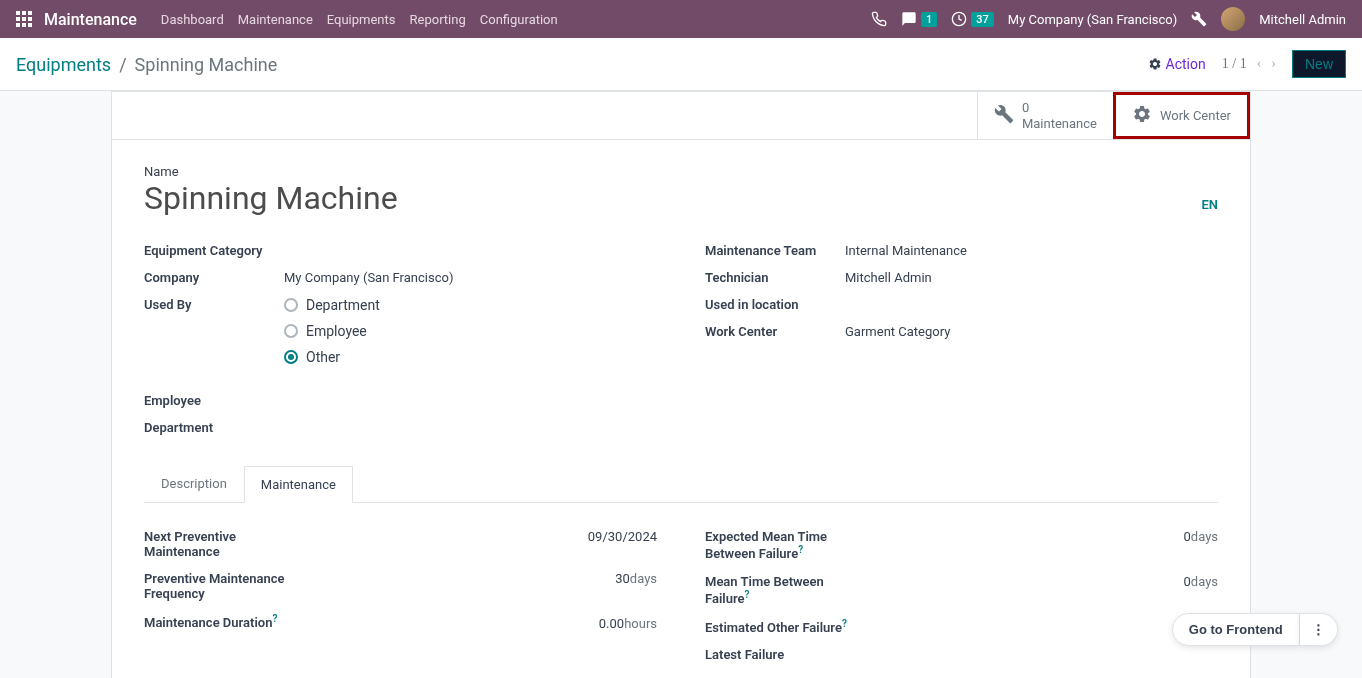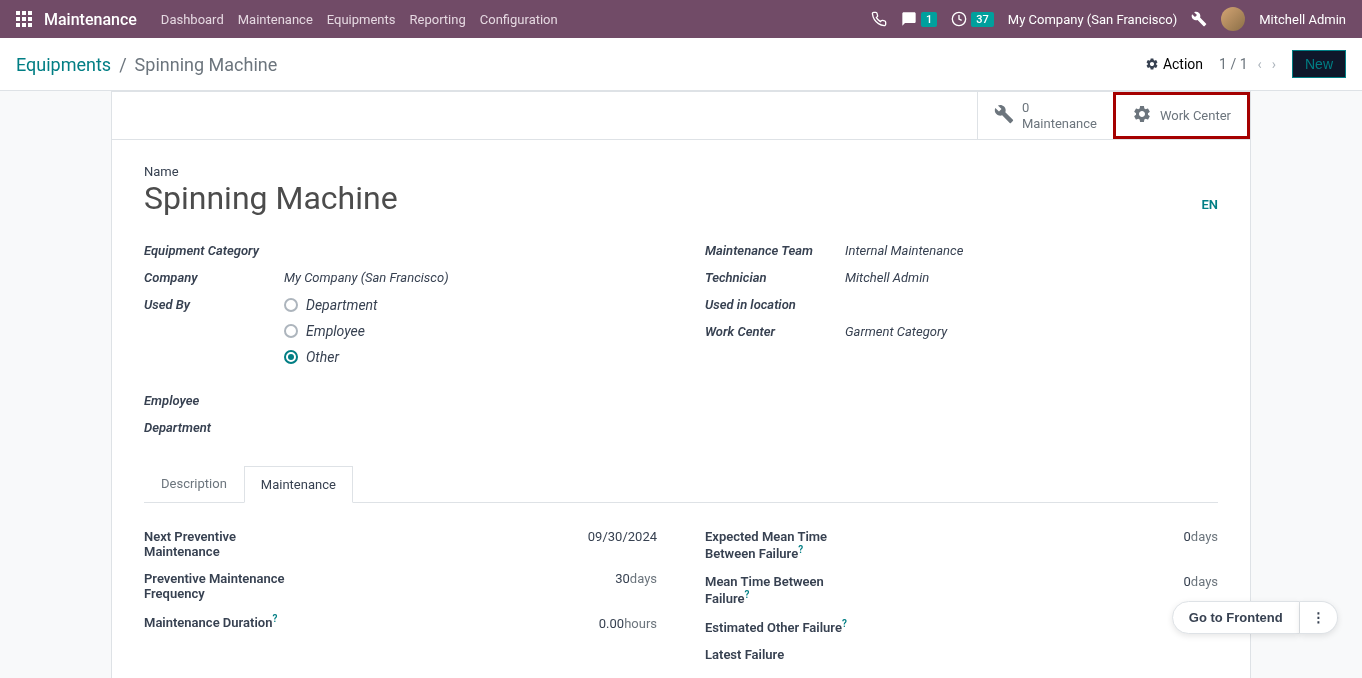--- a/index.html
+++ b/index.html
@@ -15,40 +15,40 @@
     .nav-icon { color: #fff; cursor: pointer; display: flex; align-items: center; gap: 4px; font-size: 13px; }
     .badge-green { background: #00a09d; color: #fff; padding: 1px 5px; font-size: 11px; border-radius: 2px; font-weight: 500; }
     .avatar { width: 24px; height: 24px; border-radius: 50%; background: linear-gradient(135deg, #d4a574, #8b6f47); }
     
     .subheader { background: #fff; border-bottom: 1px solid #dee2e6; padding: 12px 16px; display: flex; align-items: center; }
     .breadcrumb { font-size: 18px; display: flex; gap: 8px; align-items: center; }
     .breadcrumb a { color: #017e84; text-decoration: none; cursor: pointer; }
     .breadcrumb .sep { color: #6c757d; }
     .breadcrumb .current { color: #6c757d; }
     .sub-right { margin-left: auto; display: flex; align-items: center; gap: 16px; }
-    .action-btn { color: #000000; cursor: pointer; display: flex; align-items: center; gap: 4px; font-size: 14px; }
-    .pager { color: #6c757d; display: flex; align-items: flex-start; gap: 10px; }
+    .action-btn { color: #6d28d9; cursor: pointer; display: flex; align-items: center; gap: 4px; font-size: 14px; }
+    .pager { color: #6c757d; display: flex; align-items: flex-start; gap: 10px; font-family: Liberation Serif, serif; }
     .pager-arrow { color: #adb5bd; cursor: pointer; font-size: 14px; }
     .new-btn { border: 1px solid #017e84; color: #017e84; background: #0f172a; padding: 5px 12px; cursor: pointer; font-size: 14px; }
     
     .content-wrap { padding: 0; display: flex; justify-content: center; overflow-y: auto; height: calc(100vh - 38px - 47px); }
     .form-sheet { background: #fff; border: 1px solid #dee2e6; width: 1140px; margin-top: 0; }
     
     .stat-buttons { display: flex; justify-content: flex-end; border-bottom: 1px solid #dee2e6; }
     .stat-btn { border-left: 1px solid #dee2e6; padding: 8px 16px; display: flex; align-items: center; gap: 8px; cursor: pointer; min-height: 44px; }
     .stat-btn.highlighted { border: 3px solid #a50000; }
     .stat-icon svg { width: 20px; height: 20px; fill: #6c757d; }
     .stat-text { display: flex; flex-direction: column; font-size: 13px; line-height: 1.2; color: #6c757d; }
     
     .form-body { padding: 24px 32px; }
     .name-label { font-size: 13px; color: #374151; }
     .name-value { font-size: 32px; color: #4c4c4c; font-weight: 400; margin-bottom: 20px; }
     .lang-badge { float: right; color: #017e84; font-weight: 600; font-size: 13px; margin-top: -40px; }
     
-    .form-grid { display: flex; gap: 48px; font-style: italic; }
+    .form-grid { display: flex; gap: 48px; }
     .form-col { flex: 1; }
     .form-row { display: flex; padding: 6px 0; align-items: baseline; }
     .form-label { width: 140px; font-weight: 600; color: #374151; font-size: 13px; flex-shrink: 0; }
     .form-value { color: #374151; font-size: 13px; }
     .radio-group { display: flex; flex-direction: column; gap: 10px; }
     .radio-item { display: flex; align-items: center; gap: 8px; }
     .radio { width: 14px; height: 14px; border-radius: 50%; border: 2px solid #adb5bd; display: inline-block; position: relative; }
     .radio.checked { border-color: #017e84; }
     .radio.checked::after { content: ''; position: absolute; width: 6px; height: 6px; background: #017e84; border-radius: 50%; top: 2px; left: 2px; }
     
@@ -58,21 +58,21 @@
     
     .tab-content { padding: 20px 0; }
     .tab-grid { display: flex; gap: 48px; }
     .tab-col { flex: 1; }
     .tab-row { display: flex; padding: 6px 0; align-items: baseline; }
     .tab-label { width: 165px; font-weight: 600; color: #374151; font-size: 13px; flex-shrink: 0; }
     .tab-value { color: #374151; font-size: 13px; flex: 1; text-align: right; }
     .tab-unit { color: #6c757d; font-size: 13px; margin-left: auto; }
     .help-q { color: #017e84; font-size: 10px; vertical-align: super; cursor: pointer; }
     
-    .frontend-float { position: fixed; bottom: 44px; right: 24px; display: flex; align-items: center; gap: 0; }
+    .frontend-float { position: fixed; bottom: 32px; right: 24px; display: flex; align-items: center; gap: 0; }
     .frontend-btn { background: #fff; border: 1px solid #dee2e6; border-radius: 20px 0 0 20px; padding: 8px 16px; font-size: 13px; font-weight: 600; color: #374151; cursor: pointer; box-shadow: 0 2px 6px rgba(0,0,0,0.1); }
     .frontend-dots { background: #fff; border: 1px solid #dee2e6; border-left: none; border-radius: 0 20px 20px 0; padding: 8px 12px; cursor: pointer; box-shadow: 0 2px 6px rgba(0,0,0,0.1); font-weight: bold; color: #374151; }
   </style>
 </head>
 <body>
 
 <div class="navbar">
   <div class="nav-apps-icon">
     <span></span>
       <span></span>

